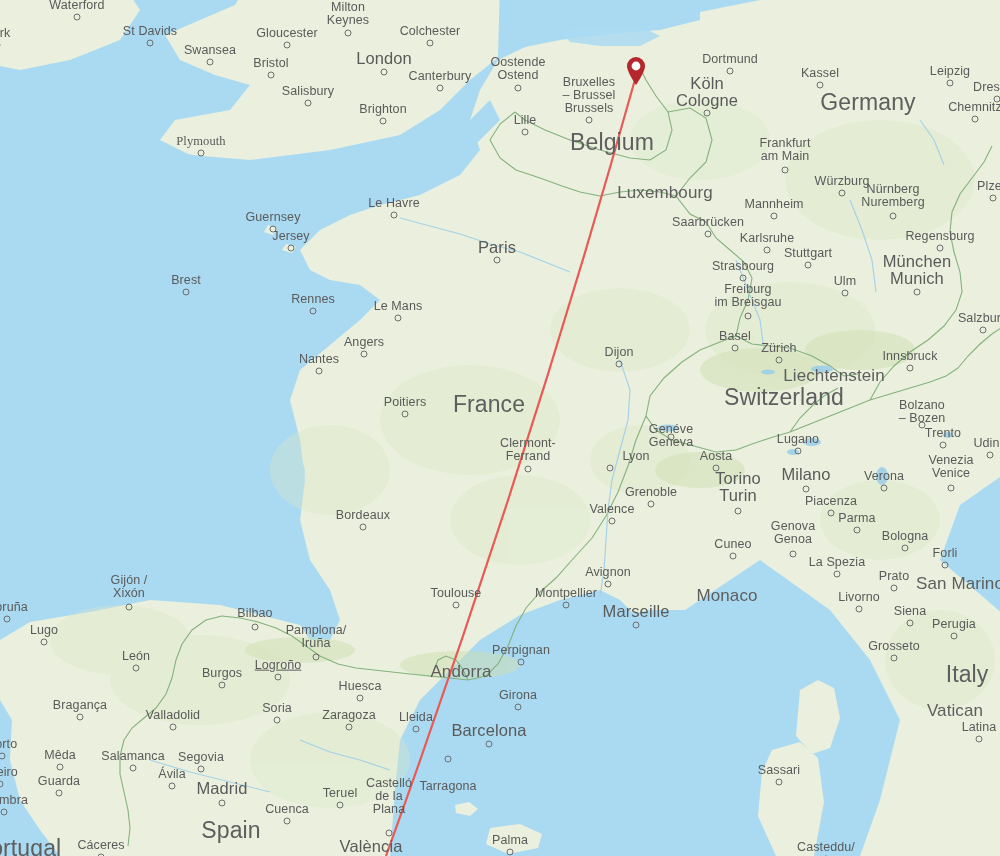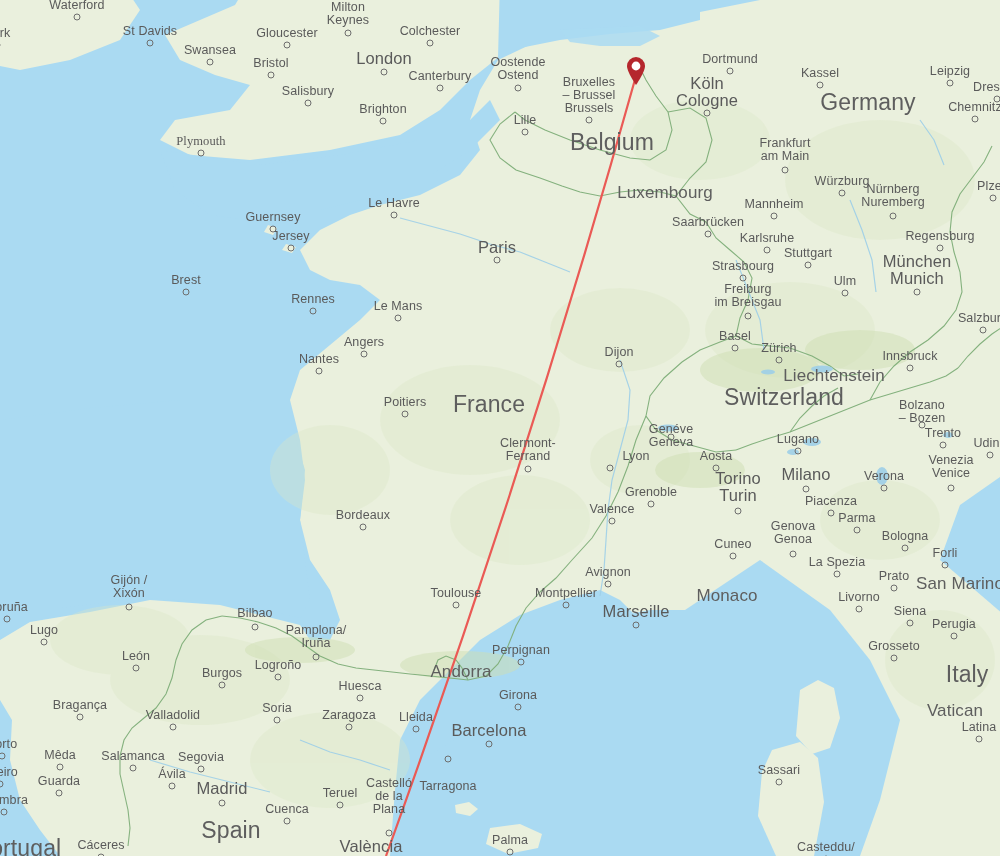--- a/index.html
+++ b/index.html
@@ -379,21 +379,21 @@
       <div class="dot" style="left: 44px; top: 642px;"></div>
       <div class="lbl city" style="left: 136px; top: 656px;">León</div>
       <div class="dot" style="left: 136px; top: 668px;"></div>
       <div class="lbl city" style="left: 255px; top: 613px;">Bilbao</div>
       <div class="dot" style="left: 255px; top: 627px;"></div>
       <div class="lbl city" style="left: 316px; top: 637px;">Pamplona/
 Iruña</div>
       <div class="dot" style="left: 316px; top: 657px;"></div>
       <div class="lbl city" style="left: 360px; top: 686px;">Huesca</div>
       <div class="dot" style="left: 360px; top: 698px;"></div>
-      <div class="lbl city" style="left: 278px; top: 665px;">Logroño</div>
+      <div class="lbl city" style="left: 278px; top: 665px; text-decoration: underline;">Logroño</div>
       <div class="dot" style="left: 278px; top: 677px;"></div>
       <div class="lbl city" style="left: 222px; top: 673px;">Burgos</div>
       <div class="dot" style="left: 222px; top: 685px;"></div>
       <div class="lbl city" style="left: 80px; top: 705px;">Bragança</div>
       <div class="dot" style="left: 80px; top: 717px;"></div>
       <div class="lbl city" style="left: 173px; top: 715px;">Valladolid</div>
       <div class="dot" style="left: 173px; top: 727px;"></div>
       <div class="lbl city" style="left: 277px; top: 708px;">Soria</div>
       <div class="dot" style="left: 277px; top: 720px;"></div>
       <div class="lbl city" style="left: 349px; top: 715px;">Zaragoza</div>

